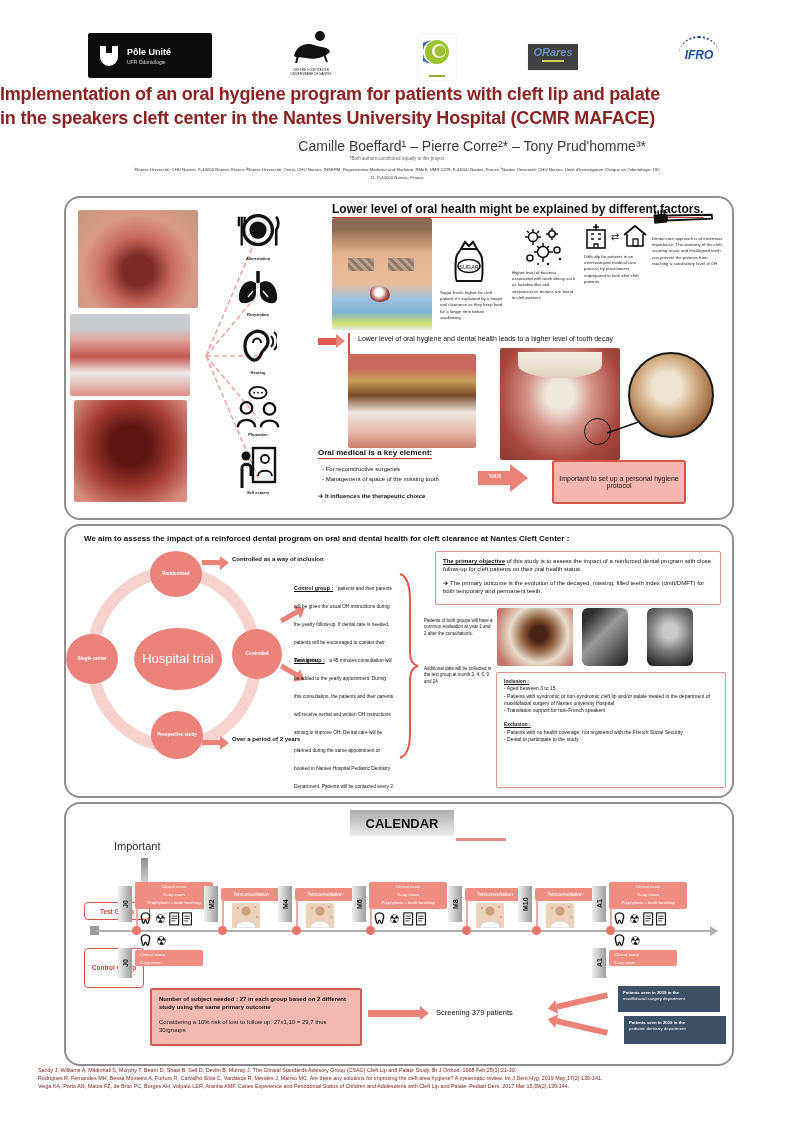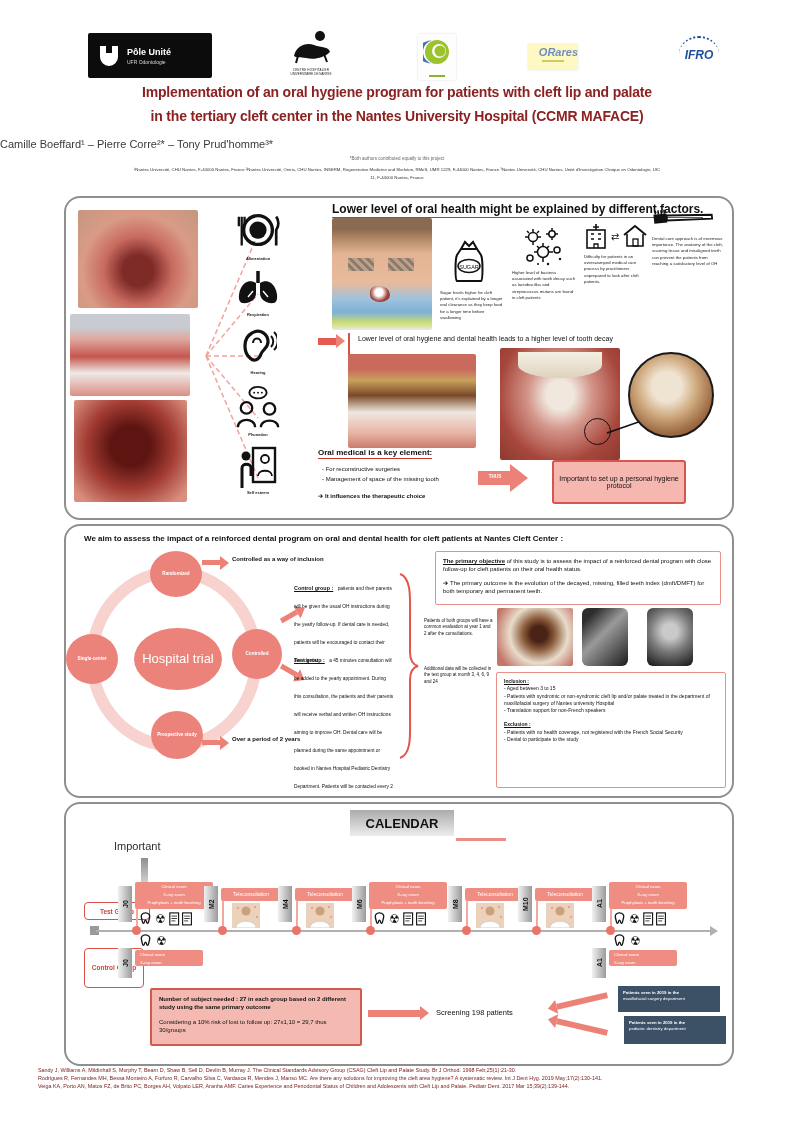--- a/index.html
+++ b/index.html
@@ -1,22 +1,22 @@
 <!DOCTYPE html>
 <html><head>
 <meta charset="utf-8">
 <style>
   html,body{margin:0;padding:0;background:#e9e9e9;}
   .page{position:relative;width:794px;height:1123px;background:#ffffff;margin:0 auto;
         font-family:"Liberation Sans",sans-serif;color:#111;overflow:hidden;}
   .abs{position:absolute;}
   .center{text-align:center;}
   .panel{position:absolute;border:2px solid #8f8f8f;border-radius:16px;background:#fff;}
-  .title{width:794px;text-align:center;font-weight:bold;font-size:14px;color:#8b2121;letter-spacing:-0.2px;}
-  .authors{width:646px;text-align:left;font-size:11px;color:#3a3a3a;}
+  .title{width:794px;font-weight:bold;font-size:18px;color:#8b2121;letter-spacing:-0.2px;}
+  .authors{width:646px;text-align:right;font-size:14px;color:#3a3a3a;}
   .tinynote{width:794px;text-align:center;font-size:4.5px;color:#666;}
   .affil{width:794px;text-align:center;font-size:4.3px;color:#333;}
   .photo{position:absolute;border-radius:2px;}
   .iconlabel{font-size:4px;font-weight:bold;color:#222;text-align:center;}
   .ftext{font-size:4.3px;line-height:1.45;color:#222;}
   .redline{background:#d94f46;}
   .u-red{border-bottom:1.5px solid #c0392b;padding-bottom:1px;}
   .sarrow{position:absolute;height:7px;background:#ec8177;}
   .sarrow::after{content:'';position:absolute;right:-9px;top:-4px;border-left:9px solid #ec8177;
                  border-top:7.5px solid transparent;border-bottom:7.5px solid transparent;}
@@ -73,32 +73,32 @@
       <svg width="28" height="28" viewBox="0 0 28 28">
         <circle cx="14" cy="14" r="12" fill="#9cc22d"></circle>
         <path d="M12 2 a12 12 0 0 0 0 24 a14 9 0 0 1 0 -24" fill="#3d6fb4"></path>
         <circle cx="16" cy="13" r="7" fill="#fdfdfd"></circle>
         <circle cx="17" cy="13" r="5.5" fill="#9cc22d"></circle>
       </svg>
     </span>
     <div style="width:16px;height:2px;background:#8ab32e;margin:5px auto 0;"></div>
   </div>
 
-  <div class="abs" style="left:528px;top:44px;width:50px;height:26px;background:#fef9c3;box-shadow:0 0 2px #e2e2e2;text-align:right;">
+  <div class="abs" style="left:528px;top:44px;width:50px;height:26px;background:#404040;box-shadow:0 0 2px #e2e2e2;text-align:center;">
     <div style="font-size:11px;font-weight:bold;color:#6d8fc0;font-style:italic;margin-top:2px;">ORares</div>
     <div style="width:22px;height:2px;background:#c9cf5a;margin:2px auto 0;"></div>
   </div>
 
   <div class="abs center" style="left:672px;top:36px;width:54px;height:38px;">
     <div style="width:40px;height:16px;border-top:2px dotted #1f4e9c;border-radius:50% 50% 0 0 / 100% 100% 0 0;margin:0 auto;"></div>
     <div style="font-size:12px;font-weight:bold;font-style:italic;color:#1f4e9c;margin-top:-6px;">IFRO</div>
   </div>
 
   <div class="abs title" style="top:84px;">Implementation of an oral hygiene program for patients with cleft lip and palate</div>
-  <div class="abs title" style="top:108px;">in the tertiary cleft center in the Nantes University Hospital (CCMR MAFACE)</div>
+  <div class="abs title" style="top:108px;">in the speakers cleft center in the Nantes University Hospital (CCMR MAFACE)</div>
   <div class="abs authors" style="top:138px;">Camille Boeffard¹ – Pierre Corre²* – Tony Prud'homme³*</div>
   <div class="abs tinynote" style="top:156px;">*Both authors contributed equally to this project</div>
   <div class="abs affil" style="top:167px;">¹Nantes Université, CHU Nantes, F-44000 Nantes, France  ²Nantes Université, Oniris, CHU Nantes, INSERM, Regenerative Medicine and Skeleton, RMeS, UMR 1229, F-44000 Nantes, France  ³Nantes Université, CHU Nantes, Unité d'Investigation Clinique en Odontologie, UIC</div>
   <div class="abs affil" style="top:175px;">11, F-44000 Nantes, France</div>
 
   <div class="panel" style="left:64px;top:196px;width:666px;height:320px;"></div>
 
   <div class="photo" style="left:78px;top:210px;width:120px;height:98px;background:radial-gradient(circle at 50% 62%,#7e2b28 0 18%,#c86a5f 40%,#d99b86 65%,#c59680 100%);"></div>
   <div class="photo" style="left:70px;top:314px;width:120px;height:82px;background:linear-gradient(180deg,#c8ccd2 0 16%,#e0a9a0 30%,#c4574f 52%,#efe9e6 72%,#d98f84 100%);"></div>
   <div class="photo" style="left:74px;top:400px;width:113px;height:102px;background:radial-gradient(circle at 50% 45%,#5e1512 0 25%,#a33c33 55%,#d98f7f 90%);"></div>
@@ -262,21 +262,21 @@
   <div class="abs" style="left:478px;top:464px;width:52px;height:28px;">
     <div style="position:absolute;left:0;top:7px;width:32px;height:14px;background:#ec8177;"></div>
     <div style="position:absolute;left:32px;top:0;border-left:18px solid #ec8177;border-top:14px solid transparent;border-bottom:14px solid transparent;"></div>
     <div style="position:absolute;left:2px;top:10px;width:30px;text-align:center;color:#fff;font-size:4.6px;font-weight:bold;">THUS</div>
   </div>
 
   <div class="abs" style="left:552px;top:460px;width:126px;height:36px;border:2px solid #d4564d;background:#f6b7b1;border-radius:3px;display:flex;align-items:center;justify-content:center;text-align:center;font-size:7px;color:#111;padding:2px;">Important to set up a personal hygiene protocol</div>
 
   <div class="panel" style="left:64px;top:524px;width:666px;height:270px;"></div>
 
-  <div class="abs" style="left:84px;top:534px;width:630px;font-size:8px;font-weight:bold;">We aim to assess the impact of a reinforced dental program on oral and dental health for cleft patients at Nantes Cleft Center :</div>
+  <div class="abs" style="left:84px;top:534px;width:630px;font-size:8px;font-weight:bold;">We aim to assess the impact of a reinforced dental program on oral and dental health for cleft clearance at Nantes Cleft Center :</div>
 
   <div class="abs" style="left:86px;top:566px;width:152px;height:162px;border:12px solid #f7d2ce;border-radius:50%;"></div>
   <div class="node" style="left:150px;top:551px;width:52px;height:46px;">Randomized</div>
   <div class="node" style="left:66px;top:634px;width:52px;height:50px;">Single-center</div>
   <div class="node" style="left:232px;top:629px;width:50px;height:50px;">Controlled</div>
   <div class="node" style="left:151px;top:711px;width:52px;height:48px;">Prospective study</div>
   <div class="abs" style="left:134px;top:628px;width:88px;height:62px;background:#ec837b;border-radius:50%;color:#fff;font-size:13px;display:flex;align-items:center;justify-content:center;text-align:center;line-height:1.1;">Hospital trial</div>
 
   <div class="sarrow" style="left:202px;top:560px;width:18px;height:5px;"></div>
   <div class="abs" style="left:232px;top:556px;width:140px;font-size:6px;font-weight:bold;">Controlled as a way of inclusion</div>
@@ -507,21 +507,21 @@
     <div>Clinical exam</div>
     <div>X-ray exam</div>
   </div>
 
   <div class="abs" style="left:150px;top:988px;width:212px;height:58px;background:#f4bab2;border:2px solid #cf5a50;border-radius:2px;padding:5px 7px;box-sizing:border-box;">
     <div style="font-size:6px;font-weight:bold;line-height:1.4;color:#111;">Number of subject needed : 27 in each group based on 2 different study using the same primary outcome</div>
     <div style="font-size:6px;line-height:1.4;margin-top:6px;color:#111;">Considering a 10% risk of lost to follow up: 27x1,10 = 29,7 thus 30/groups</div>
   </div>
 
   <div class="sarrow" style="left:368px;top:1010px;width:52px;"></div>
-  <div class="abs" style="left:436px;top:1008px;width:116px;font-size:7.5px;color:#111;">Screening 198 patients</div>
+  <div class="abs" style="left:436px;top:1008px;width:116px;font-size:7.5px;color:#111;">Screening 379 patients</div>
 
   <div class="sarrow-l" style="left:556px;top:998px;width:52px;transform:rotate(-13deg);"></div>
   <div class="sarrow-l" style="left:556px;top:1024px;width:52px;transform:rotate(13deg);"></div>
 
   <div class="darkbox" style="left:618px;top:986px;width:102px;height:26px;">
     <div style="font-weight:bold;">Patients seen in 2019 in the</div>
     <div>maxillofacial surgery department</div>
   </div>
   <div class="darkbox" style="left:624px;top:1016px;width:102px;height:28px;">
     <div style="font-weight:bold;">Patients seen in 2019 in the</div>

